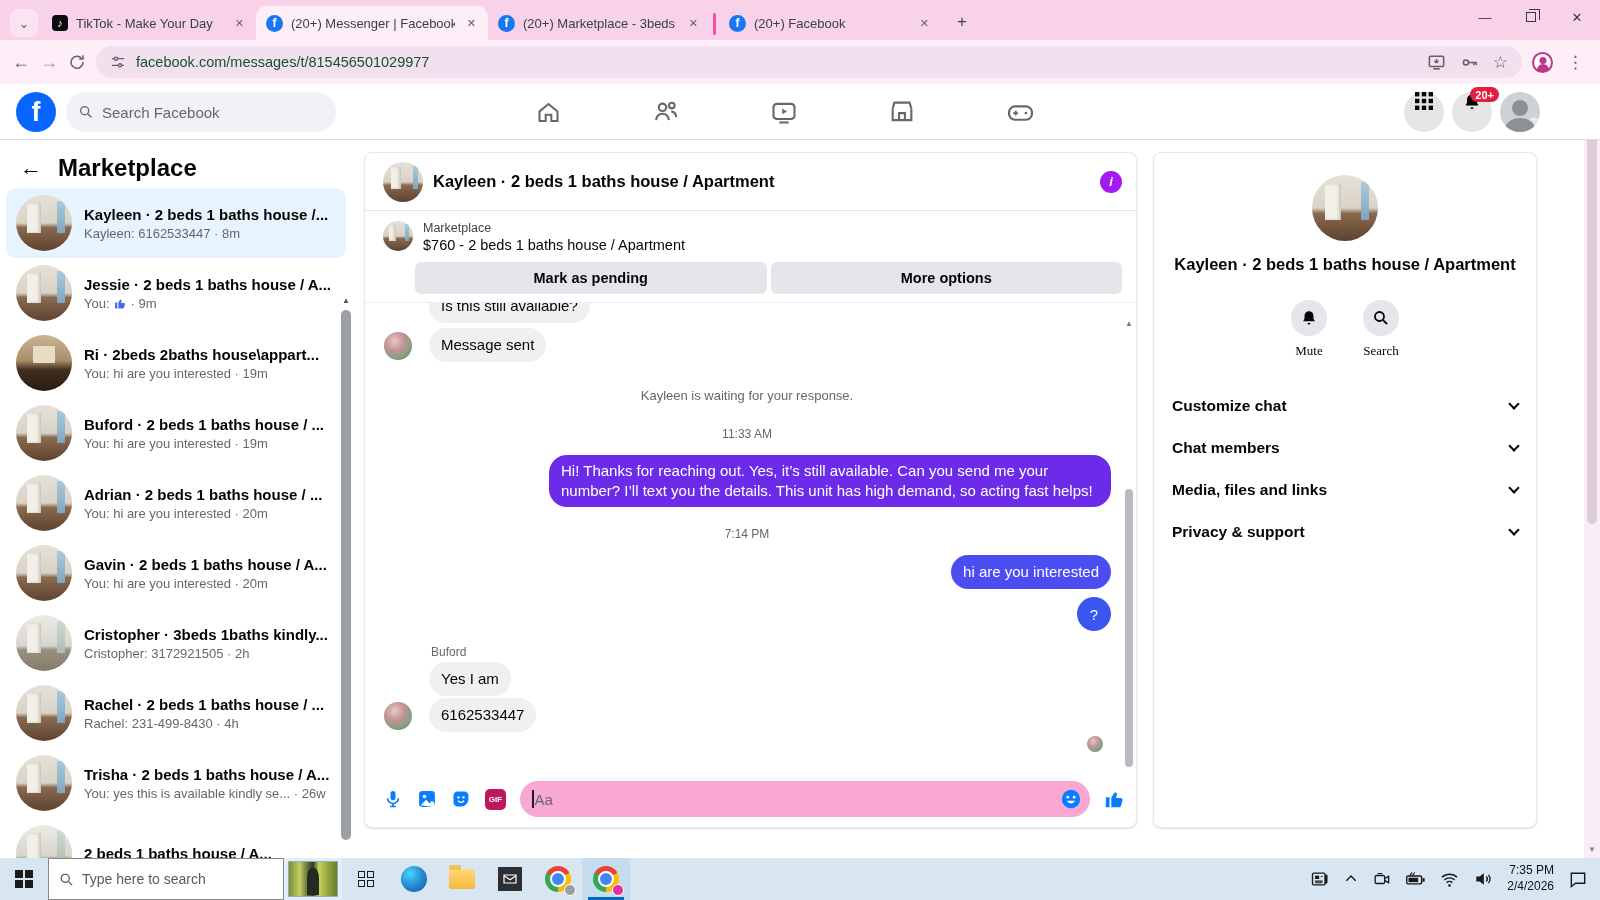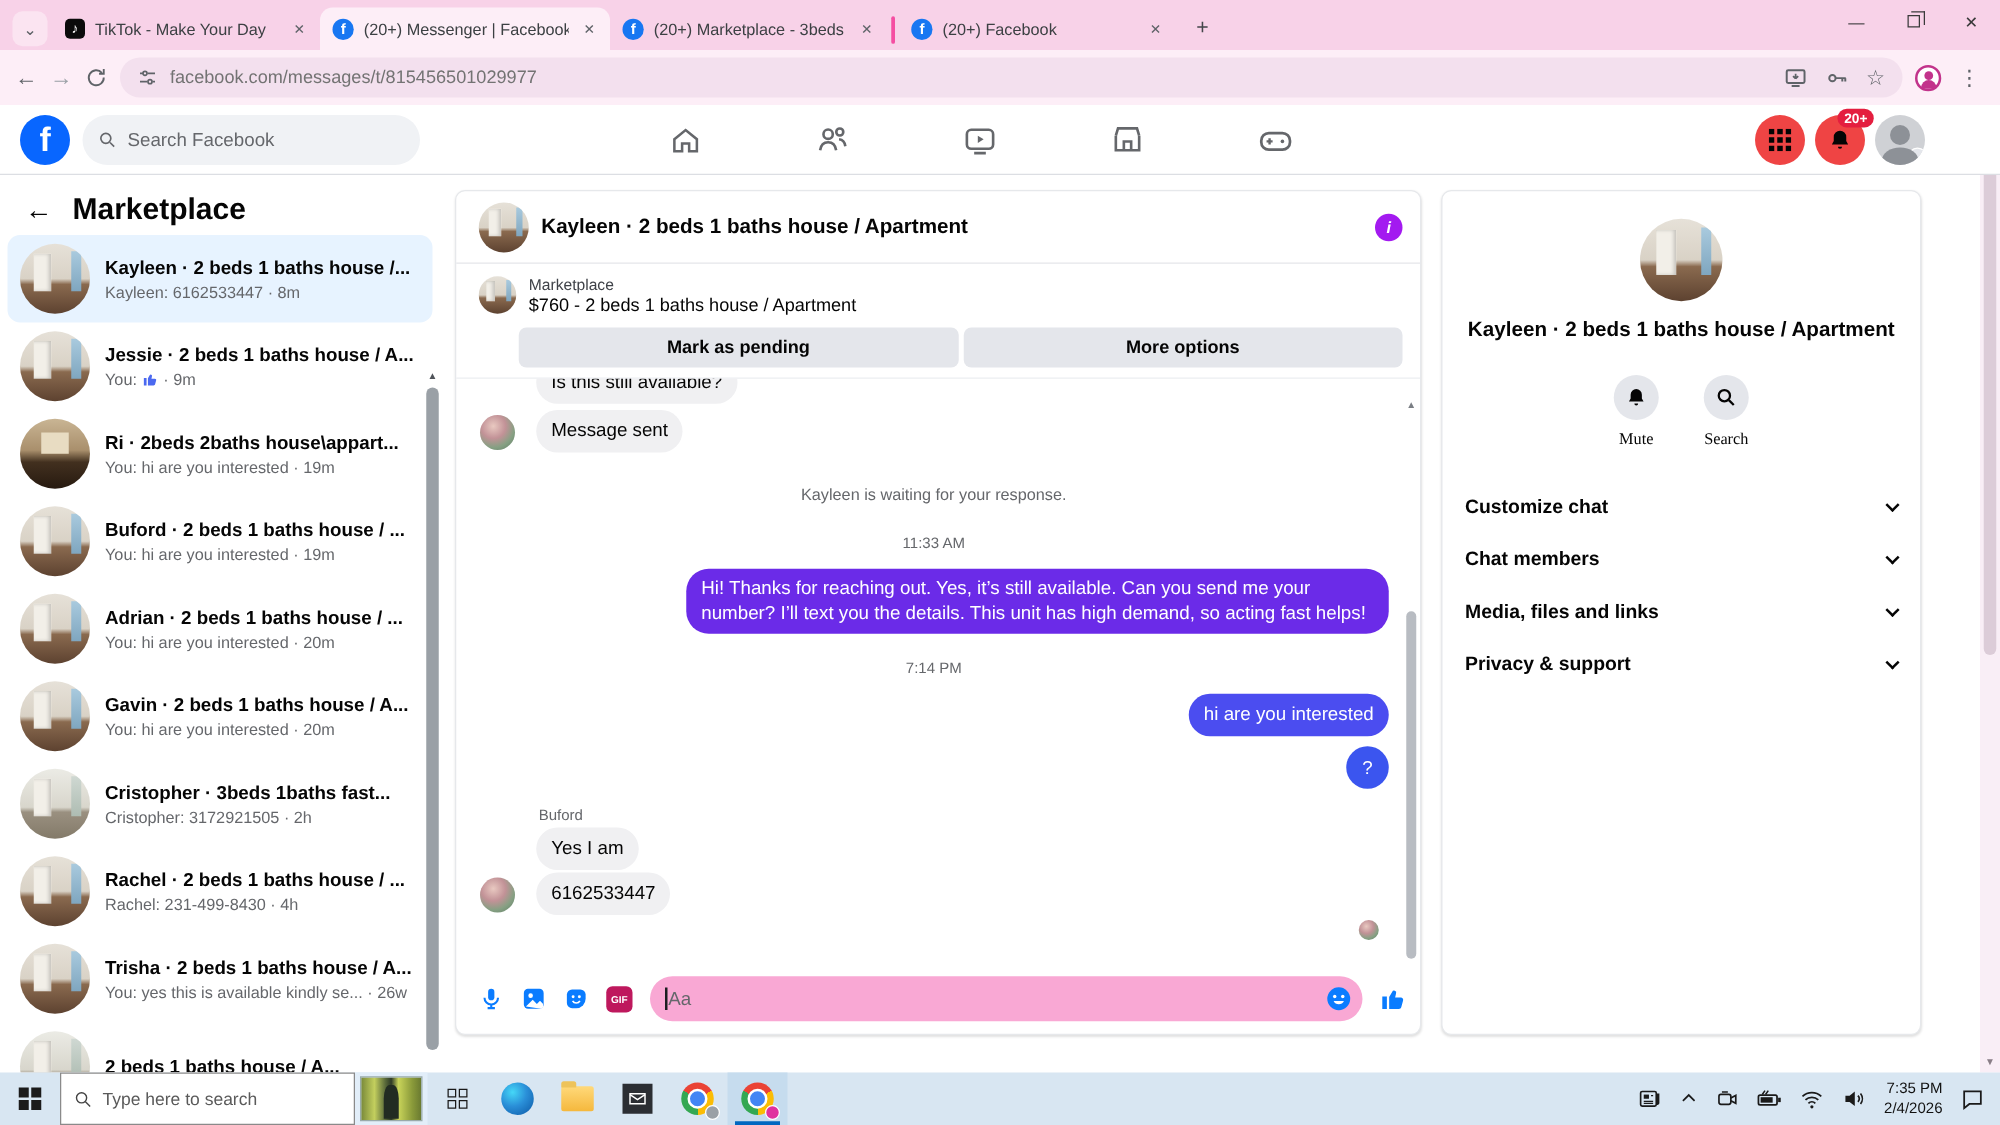--- a/index.html
+++ b/index.html
@@ -19,34 +19,34 @@
 .group-sep{width:3px;height:22px;border-radius:2px;background:#f54ea2;margin:0 3px 5px 3px;}
 .newtab{font-size:17px;color:#44464a;margin:0 0 8px 8px;padding:0 8px;}
 .wincontrols{position:absolute;right:0;top:0;height:34px;display:flex;}
 .winbtn{width:46px;height:34px;display:flex;align-items:center;justify-content:center;color:#3a3a3a;font-size:13px;}
 .restore{width:10px;height:10px;border:1.2px solid #3a3a3a;position:relative;}
 .restore::before{content:"";position:absolute;left:1.5px;top:-4px;width:10px;height:10px;border-top:1.2px solid #3a3a3a;border-right:1.2px solid #3a3a3a;}
 
 #addressbar{position:absolute;top:40px;left:0;width:1600px;height:44px;background:#fdeef7;display:flex;align-items:center;padding:0 12px;gap:10px;}
 .navic{color:#5f6368;font-size:18px;}
 .omnibox{flex:1;height:32px;background:#f3e0ee;border-radius:16px;display:flex;align-items:center;padding:0 14px;gap:10px;}
-.urltext{font-size:14.5px;color:#737373;}
+.urltext{font-size:14.5px;color:#14532d;}
 .ob-right{display:flex;align-items:center;gap:14px;margin-left:auto;}
 .avatar-chrome{width:21px;height:21px;border-radius:50%;border:2px solid #c2338b;position:relative;background:#fff;}
 .avatar-chrome::before{content:"";position:absolute;left:50%;top:3px;transform:translateX(-50%);width:7px;height:7px;border-radius:50%;background:#c2338b;}
 .avatar-chrome::after{content:"";position:absolute;left:50%;top:10px;transform:translateX(-50%);width:12px;height:7px;border-radius:6px 6px 0 0;background:#c2338b;}
 
 
 #fbheader{position:absolute;top:84px;left:0;width:1600px;height:56px;background:#fff;border-bottom:1px solid #dcdee3;z-index:5;}
 .fblogo{position:absolute;left:16px;top:8px;width:40px;height:40px;border-radius:50%;background:#0866ff;color:#fff;font-weight:bold;font-size:27px;display:flex;align-items:center;justify-content:center;}
 .fbsearch{position:absolute;left:66px;top:8px;width:270px;height:40px;border-radius:20px;background:#f0f2f5;display:flex;align-items:center;gap:8px;padding:0 12px;color:#65676b;font-size:15px;}
 .centericons{position:absolute;left:50%;top:0;transform:translateX(-53%);height:56px;display:flex;align-items:center;gap:90px;}
 .cicon{color:#65676b;}
 .fbright{position:absolute;right:60px;top:8px;display:flex;gap:8px;}
-.circlebtn{width:40px;height:40px;border-radius:50%;background:#ef4444;display:flex;align-items:center;justify-content:center;position:relative;}
+.circlebtn{width:40px;height:40px;border-radius:50%;background:#e5e5e5;display:flex;align-items:flex-start;justify-content:center;position:relative;}
 .badge{position:absolute;top:-5px;right:-7px;background:#e41e3f;color:#fff;font-size:11px;font-weight:bold;border-radius:10px;padding:1.5px 5px;}
 .person-avatar{border-radius:50%;background:#cfd1d5;position:relative;overflow:hidden;}
 .person-avatar::before{content:"";position:absolute;left:50%;top:20%;width:40%;height:40%;transform:translateX(-50%);background:#8d9197;border-radius:50%;}
 .person-avatar::after{content:"";position:absolute;left:50%;top:64%;width:72%;height:50%;transform:translateX(-50%);background:#8d9197;border-radius:50% 50% 0 0;}
 .avchev{position:absolute;right:-2px;bottom:-2px;width:16px;height:16px;border-radius:50%;background:#e4e6eb;border:1px solid #fff;display:flex;align-items:center;justify-content:center;font-size:9px;color:#050505;}
 
 
 .room{border-radius:50%;position:relative;overflow:hidden;background:linear-gradient(180deg,#e6e1d8 0%,#d9d2c6 50%,#8a6a4f 58%,#5d4230 100%);flex:none;}
 .room::before{content:"";position:absolute;left:20%;top:14%;width:24%;height:54%;background:#f2efe8;box-shadow:inset -2px 0 3px rgba(0,0,0,.18);}
 .room::after{content:"";position:absolute;right:13%;top:10%;width:13%;height:58%;background:linear-gradient(#a9cade,#7fa6bf);}
@@ -323,21 +323,21 @@
     <div class="convo">
       <div class="room" style="width:56px;height:56px"></div>
       <div class="txt">
         <div class="c-title">Gavin · 2 beds 1 baths house / A...</div>
         <div class="c-prev">You: hi are you interested · 20m</div>
       </div>
     </div>
     <div class="convo">
       <div class="room wide" style="width:56px;height:56px"></div>
       <div class="txt">
-        <div class="c-title">Cristopher · 3beds 1baths fast...</div>
+        <div class="c-title">Cristopher · 3beds 1baths kindly...</div>
         <div class="c-prev">Cristopher: 3172921505 · 2h</div>
       </div>
     </div>
     <div class="convo">
       <div class="room" style="width:56px;height:56px"></div>
       <div class="txt">
         <div class="c-title">Rachel · 2 beds 1 baths house / ...</div>
         <div class="c-prev">Rachel: 231-499-8430 · 4h</div>
       </div>
     </div>

